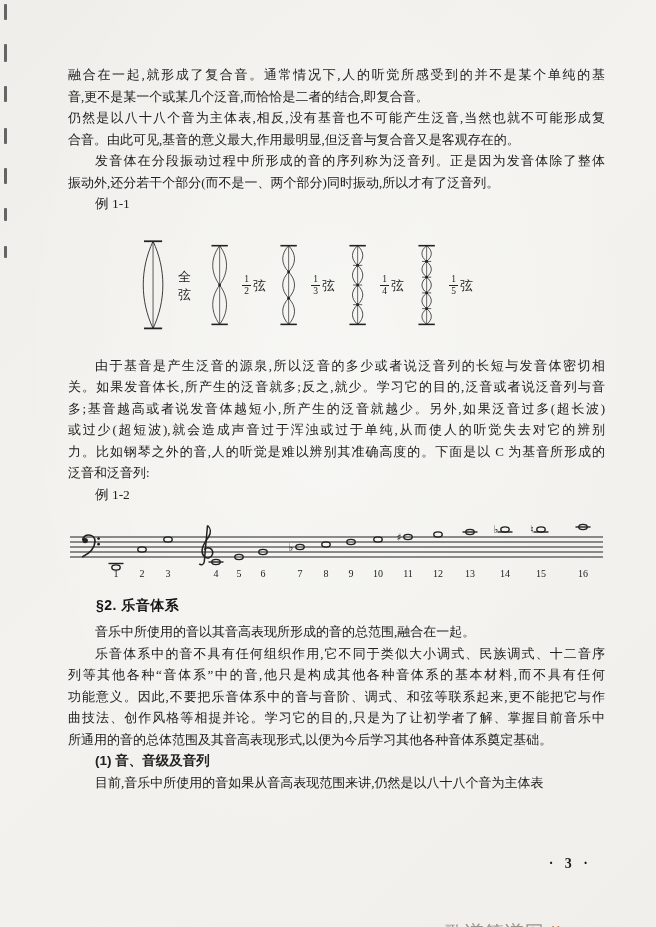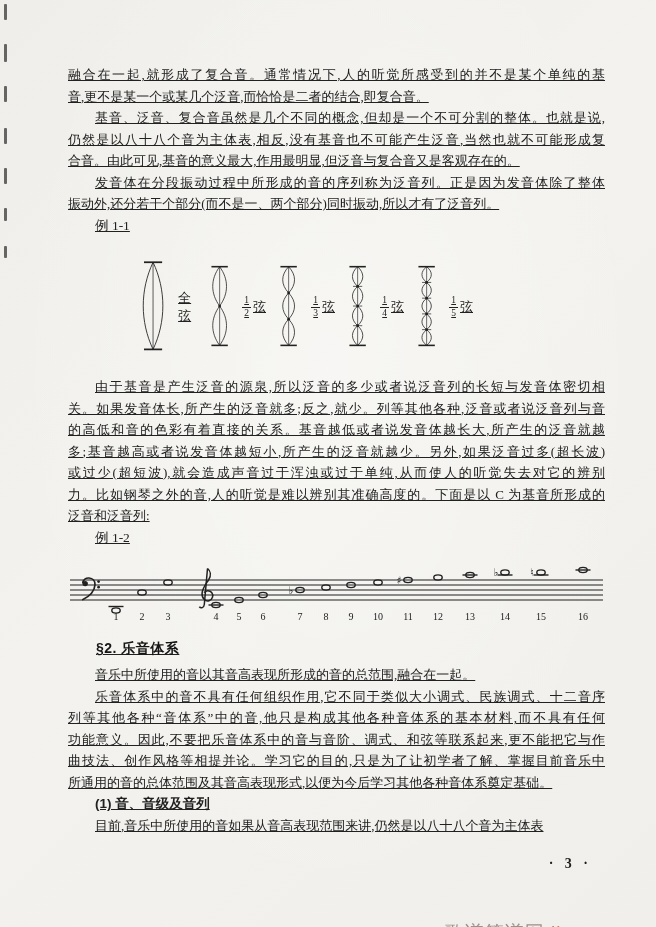--- a/index.html
+++ b/index.html
@@ -8,21 +8,21 @@
     background:#f2f1ed;
     font-family:"Liberation Serif","DejaVu Serif",serif;
     color:#212121;
   }
   .page{
     position:absolute;inset:0;
     background:
       radial-gradient(ellipse at 50% 40%, rgba(255,255,255,.35), rgba(0,0,0,0) 70%),
       linear-gradient(135deg,#efeeea 0%,#f3f2ee 45%,#f0efeb 100%);
   }
-  .content{position:absolute;left:68px;top:64px;width:537px;text-decoration:underline;}
+  .content{position:absolute;left:68px;top:64px;width:537px;}
   .line{
     font-size:13px;line-height:21.5px;height:21.5px;overflow:hidden;
     text-align:justify;text-align-last:justify;
   }
   .line.last{text-align:right;text-align-last:left;}
   .line.ind{text-indent:27px;}
   .example-label{font-size:13.5px;line-height:21.5px;height:21.5px;text-indent:27px;}
   .heading{
     font-family:"Liberation Sans","DejaVu Sans",sans-serif;
     font-weight:700;font-size:14px;line-height:24px;
@@ -60,21 +60,20 @@
       <div class="binding-mark" style="top: 44px; height: 18px;"></div>
       <div class="binding-mark" style="top: 86px; height: 16px;"></div>
       <div class="binding-mark" style="top: 128px; height: 16px;"></div>
       <div class="binding-mark" style="top: 168px; height: 16px;"></div>
       <div class="binding-mark" style="top: 208px; height: 13px;"></div>
       <div class="binding-mark" style="top: 246px; height: 12px;"></div>
     </div>
   <div class="content" id="content-flow">
       <div class="line">融合在一起,就形成了复合音。通常情况下,人的听觉所感受到的并不是某个单纯的基</div>
       <div class="line last">音,更不是某一个或某几个泛音,而恰恰是二者的结合,即复合音。</div>
-      <div class="line ind">基音、泛音、复合音虽然是几个不同的概念,但却是一个不可分割的整体。也就是说,</div>
       <div class="line">仍然是以八十八个音为主体表,相反,没有基音也不可能产生泛音,当然也就不可能形成复</div>
       <div class="line last">合音。由此可见,基音的意义最大,作用最明显,但泛音与复合音又是客观存在的。</div>
       <div class="line ind">发音体在分段振动过程中所形成的音的序列称为泛音列。正是因为发音体除了整体</div>
       <div class="line last">振动外,还分若干个部分(而不是一、两个部分)同时振动,所以才有了泛音列。</div>
       <div class="example-label">例 1-1</div>
       <div class="strings">
         <div class="fig">
           <svg width="69" height="136" viewBox="0 0 69 136">
             <line x1="22" y1="5" x2="47" y2="5" stroke="#212121" stroke-width="2.4"></line>
             <line x1="22" y1="125" x2="47" y2="125" stroke="#212121" stroke-width="2.4"></line>
@@ -165,22 +164,21 @@
           <div class="fig-label">
             <span class="frac">
               <span class="num">1</span>
               <span class="den">5</span>
             </span>
             <span>弦</span>
           </div>
         </div>
       </div>
       <div class="line ind">由于基音是产生泛音的源泉,所以泛音的多少或者说泛音列的长短与发音体密切相</div>
-      <div class="line">关。如果发音体长,所产生的泛音就多;反之,就少。列等其他各种,泛音或者说泛音列与音</div>
-      <div class="line">的高低和音的色彩有着直接的关系。基音越低或者说发音体越长大,所产生的泛音就越</div>
+      <div class="line">关。如果发音体长,所产生的泛音就多;反之,就少。学习它的目的,泛音或者说泛音列与音</div>
       <div class="line">多;基音越高或者说发音体越短小,所产生的泛音就越少。另外,如果泛音过多(超长波)</div>
       <div class="line">或过少(超短波),就会造成声音过于浑浊或过于单纯,从而使人的听觉失去对它的辨别</div>
       <div class="line">力。比如钢琴之外的音,人的听觉是难以辨别其准确高度的。下面是以 C 为基音所形成的</div>
       <div class="line last">泛音和泛音列:</div>
       <div class="example-label">例 1-2</div>
       <div class="staffwrap">
         <svg width="537" height="74" viewBox="0 0 537 74">
           <line x1="2" y1="26" x2="535" y2="26" stroke="#212121" stroke-width="1.05"></line>
           <line x1="2" y1="31" x2="535" y2="31" stroke="#212121" stroke-width="1.05"></line>
           <line x1="2" y1="36" x2="535" y2="36" stroke="#212121" stroke-width="1.05"></line>

